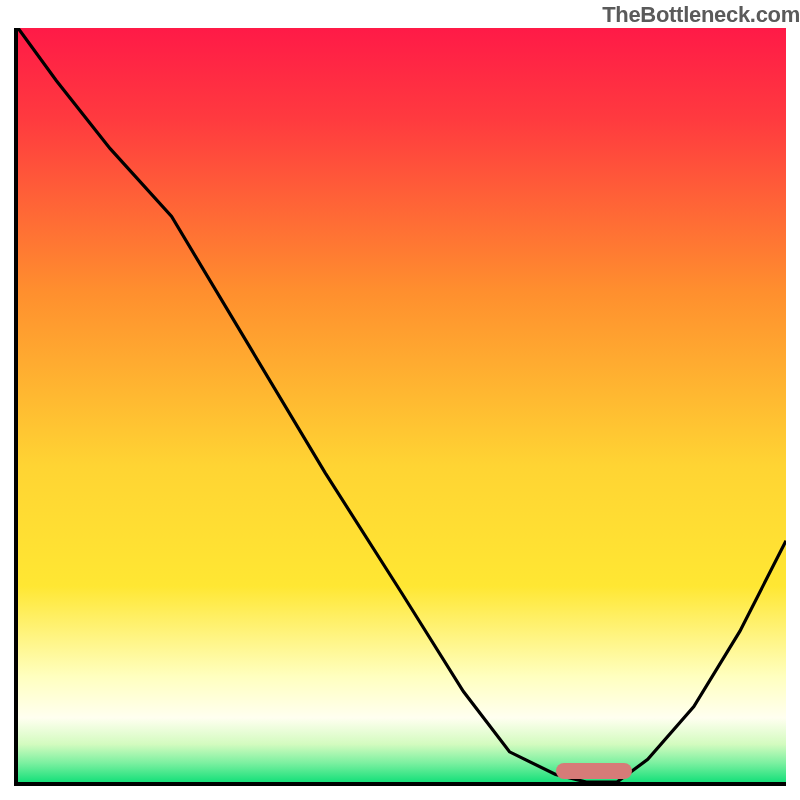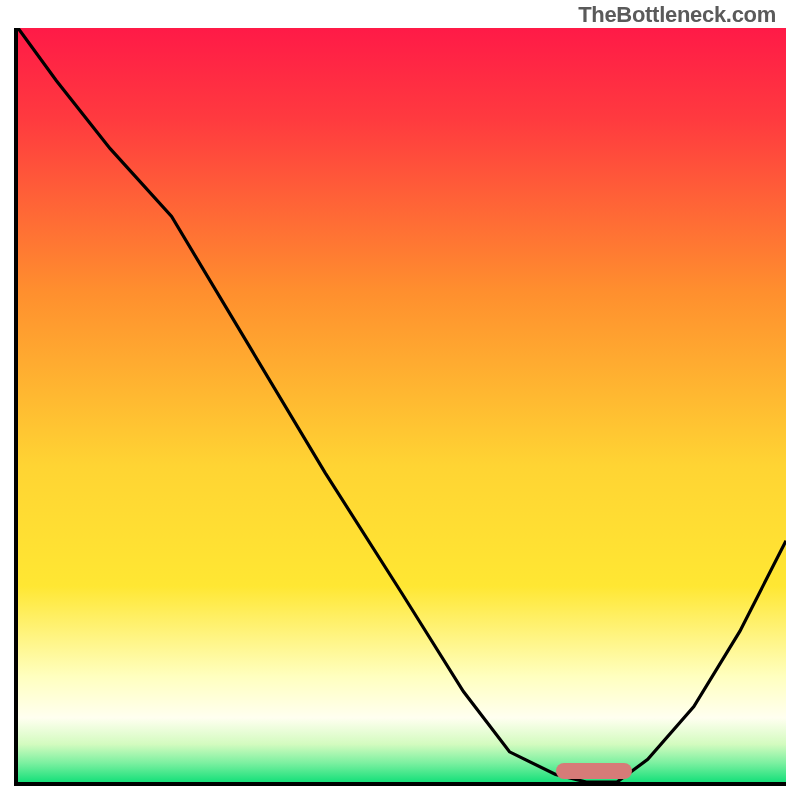--- a/index.html
+++ b/index.html
@@ -7,21 +7,21 @@
     width: 800px;
     height: 800px;
     background: #ffffff;
     font-family: Arial, Helvetica, sans-serif;
     overflow: hidden;
     position: relative;
   }
   .watermark {
     position: absolute;
     top: 2px;
-    right: 24px;
+    right: 0;
     font-size: 22px;
     font-weight: 600;
     color: #5a5a5a;
     z-index: 10;
     letter-spacing: -0.3px;
   }
   .plot-frame {
     position: absolute;
     left: 14px;
     top: 28px;

